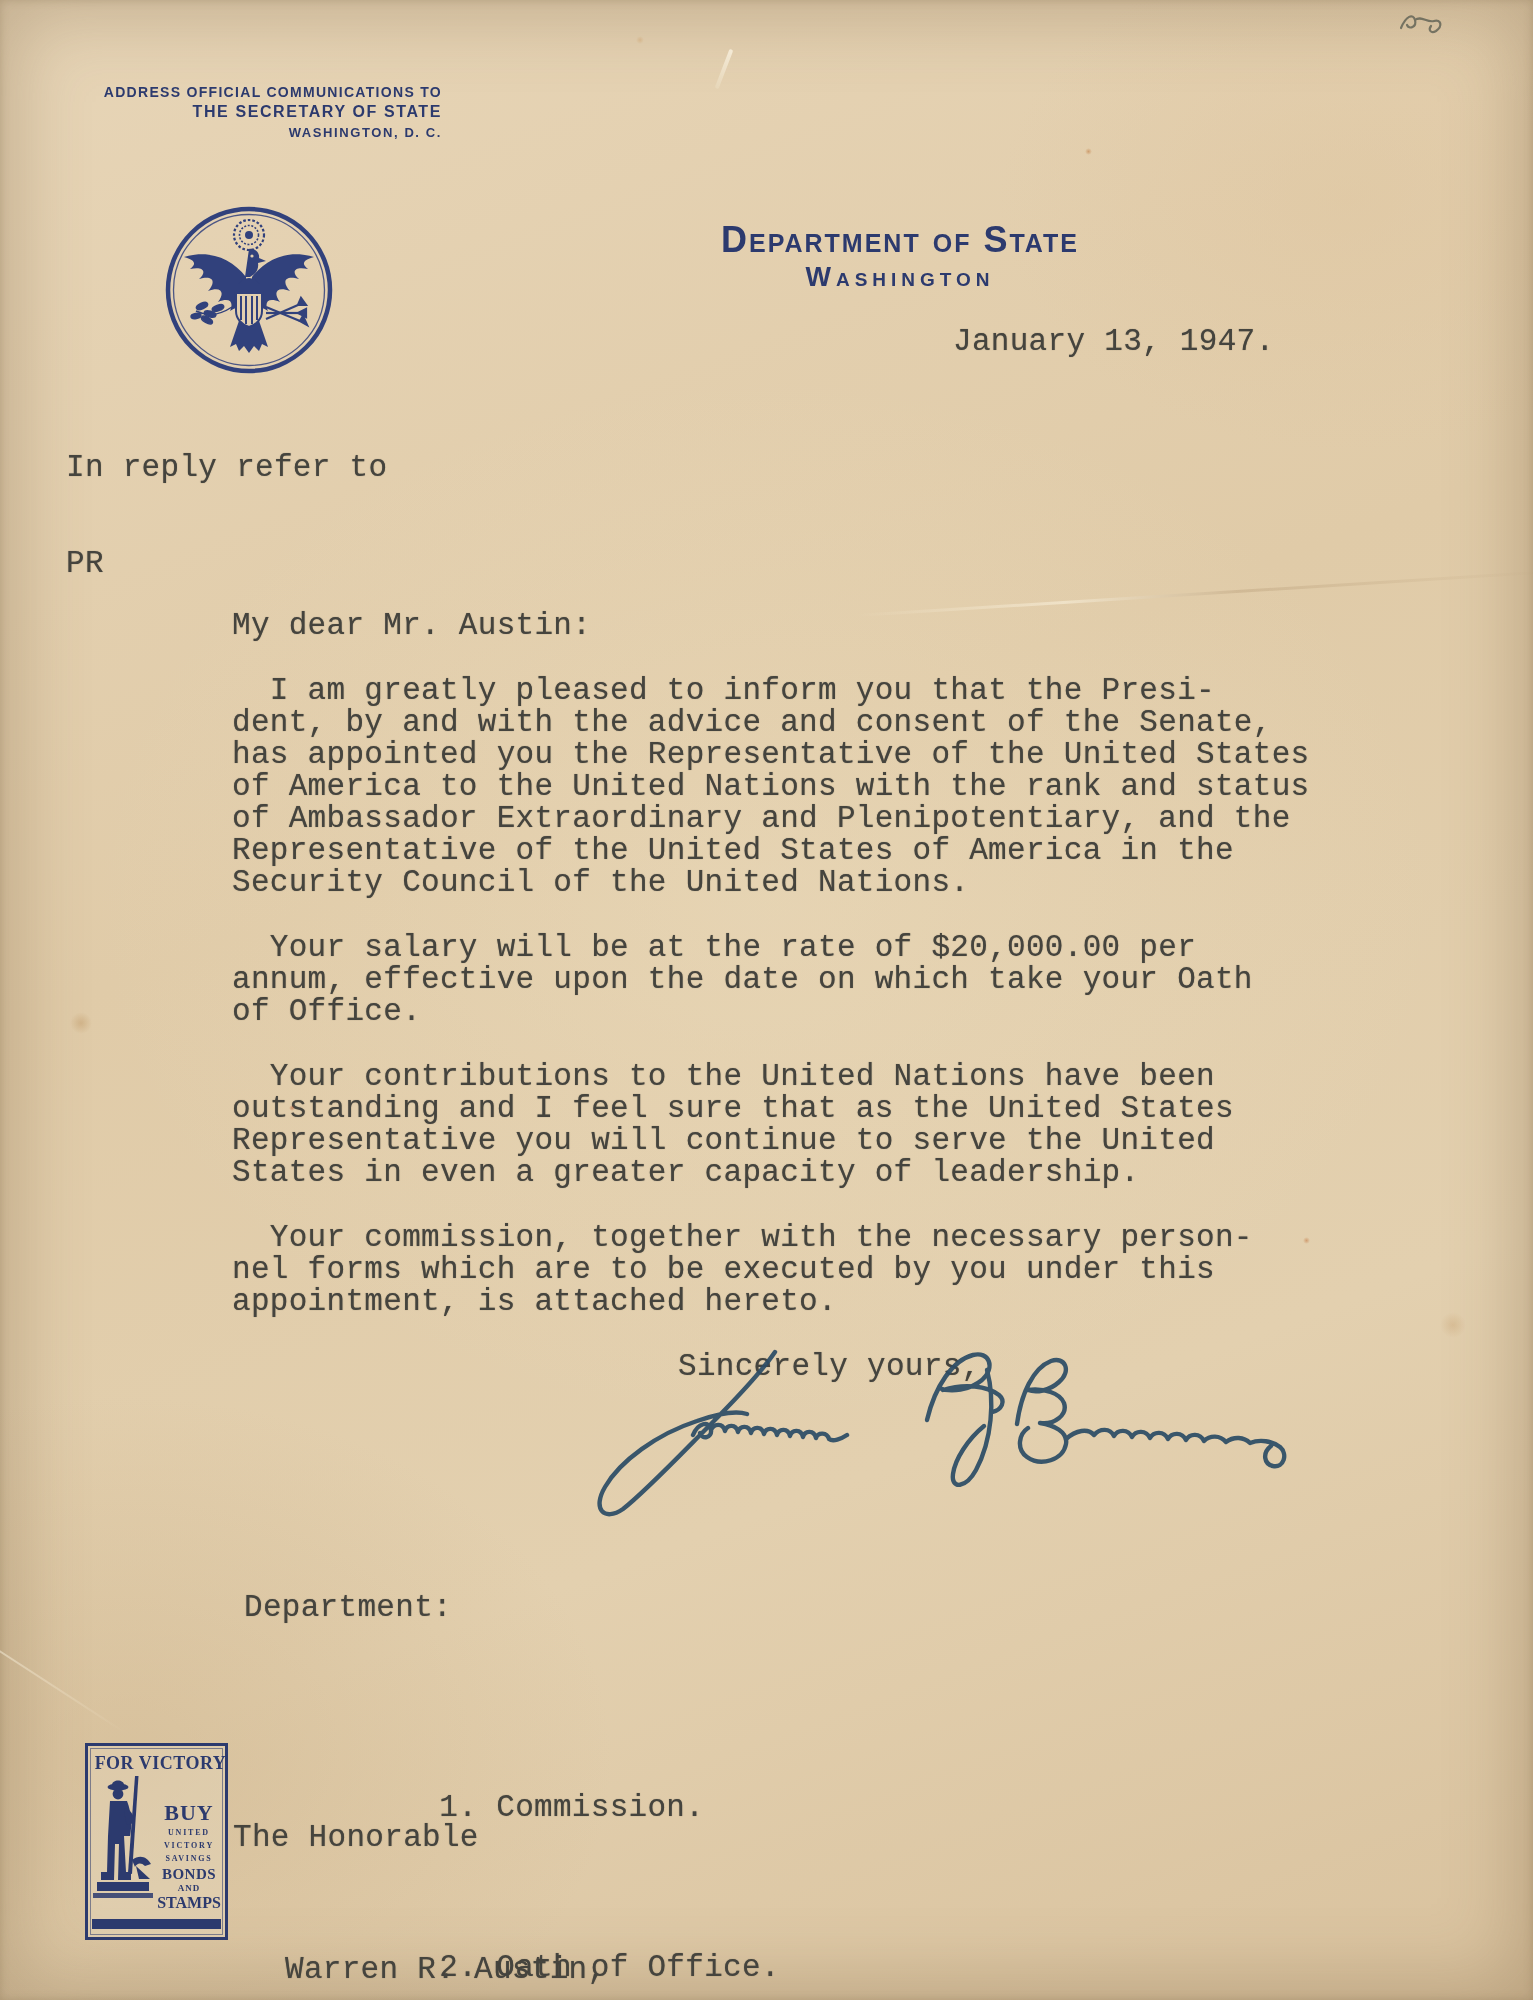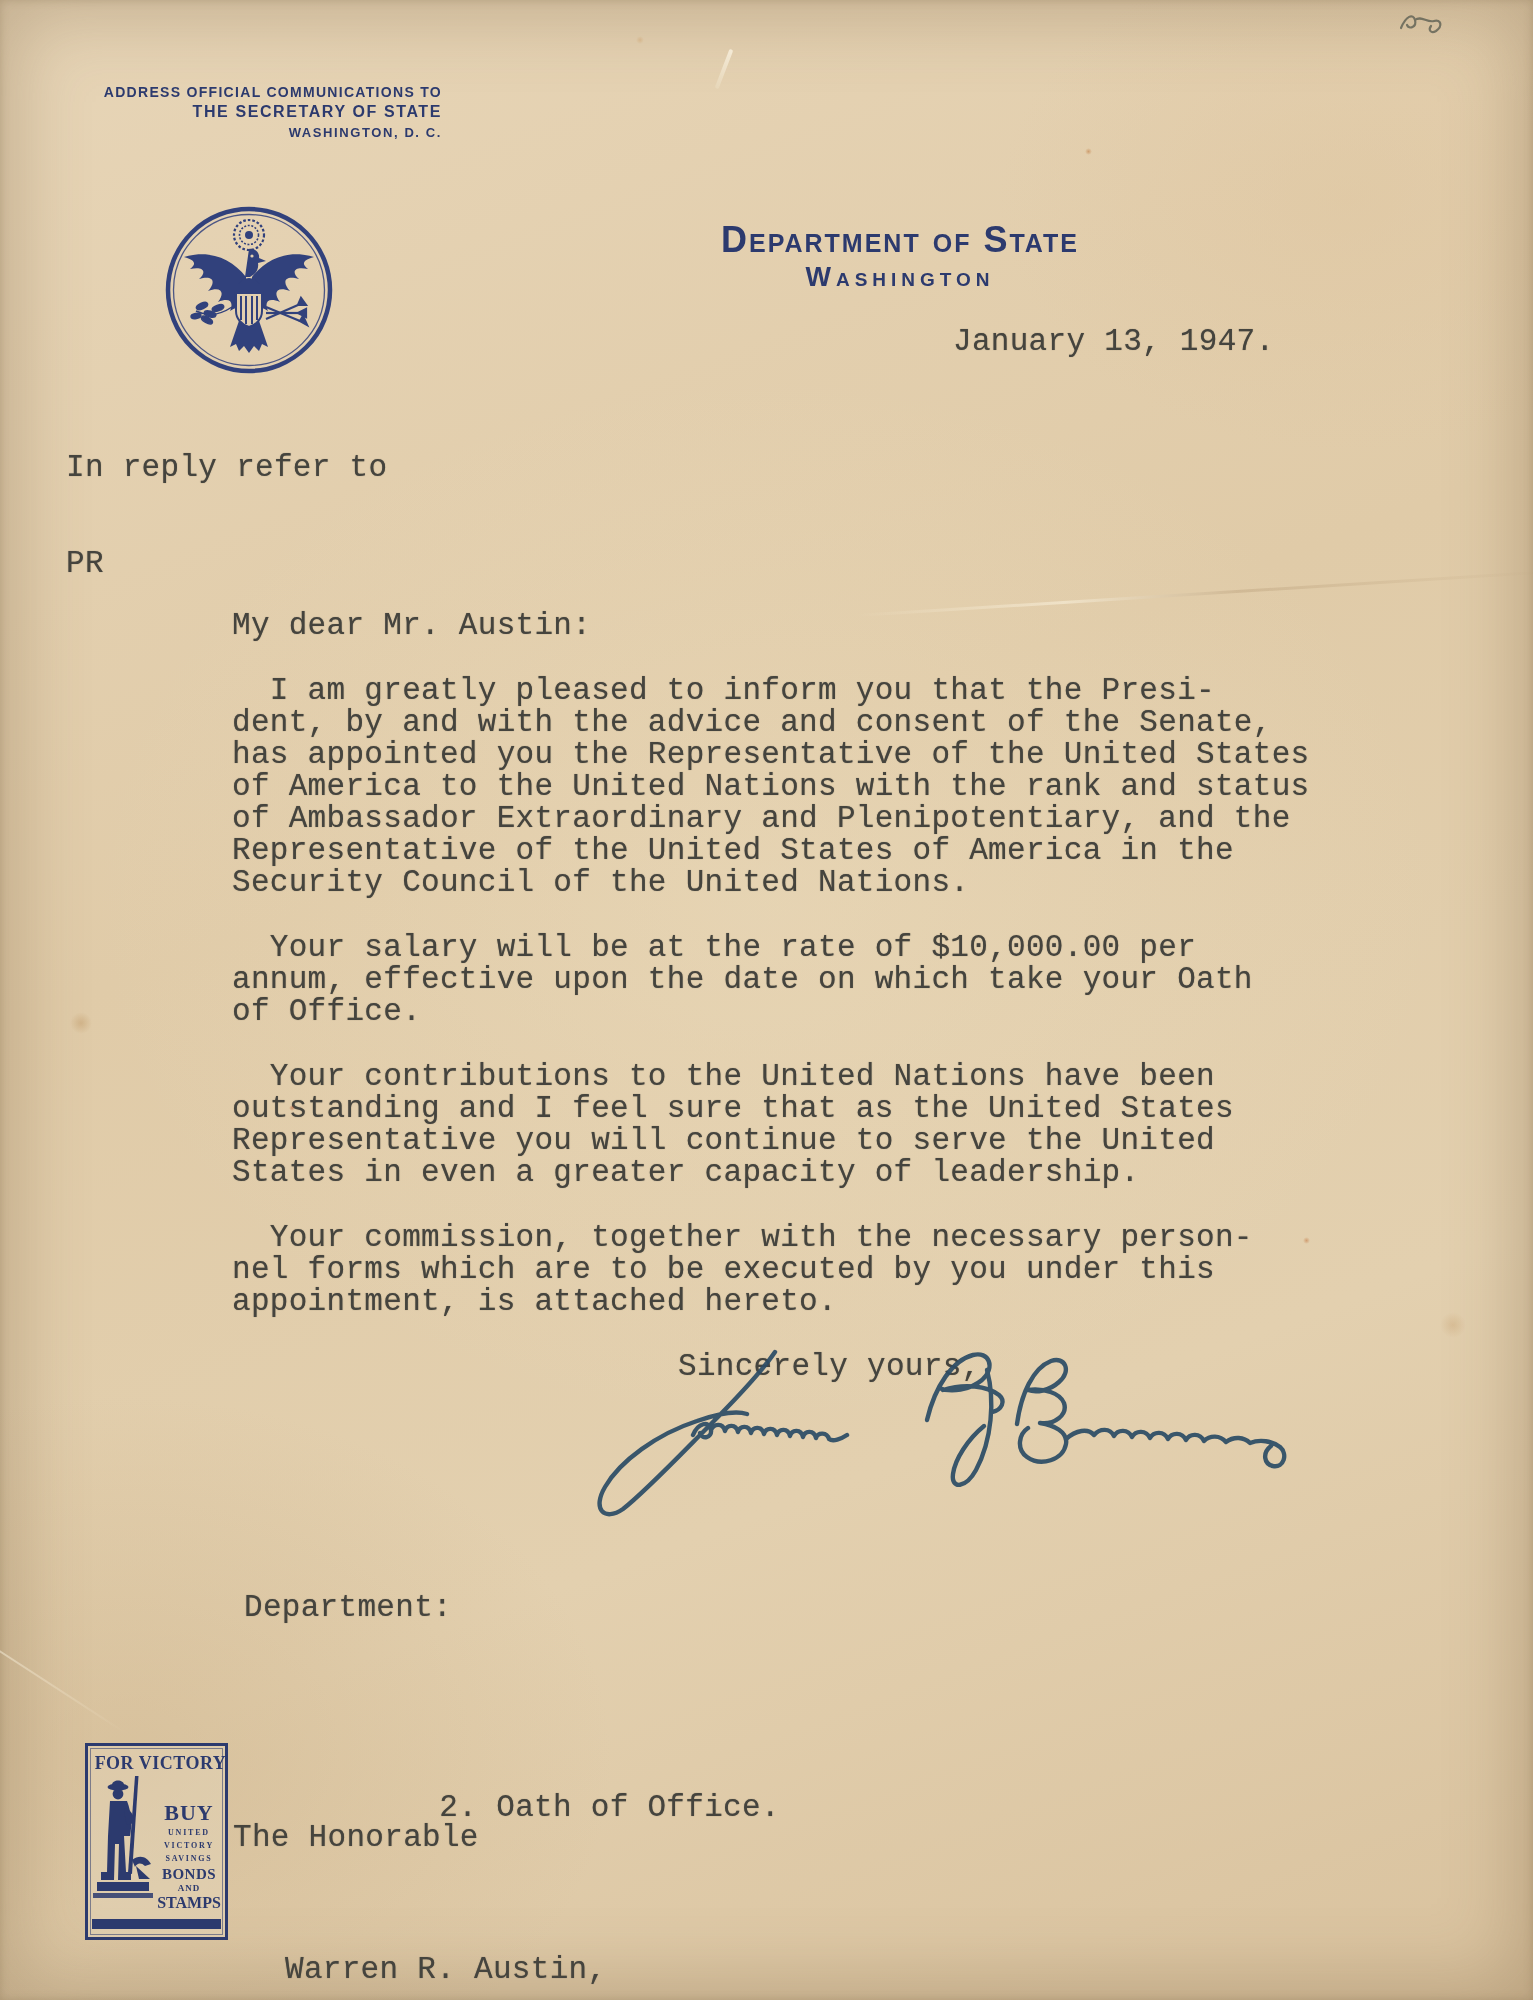--- a/index.html
+++ b/index.html
@@ -142,21 +142,21 @@
 
   <div class="body-block">
     <div class="typed">My dear Mr. Austin:</div>
     <div class="typed para">  I am greatly pleased to inform you that the Presi-
 dent, by and with the advice and consent of the Senate,
 has appointed you the Representative of the United States
 of America to the United Nations with the rank and status
 of Ambassador Extraordinary and Plenipotentiary, and the
 Representative of the United States of America in the
 Security Council of the United Nations.</div>
-    <div class="typed para">  Your salary will be at the rate of $10,000.00 per
+    <div class="typed para">  Your salary will be at the rate of $20,000.00 per
 annum, effective upon the date on which take your Oath
 of Office.</div>
     <div class="typed para">  Your contributions to the United Nations have been
 outstanding and I feel sure that as the United States
 Representative you will continue to serve the United
 States in even a greater capacity of leadership.</div>
     <div class="typed para">  Your commission, together with the necessary person-
 nel forms which are to be executed by you under this
 appointment, is attached hereto.</div>
     <div class="typed closing">Sincerely yours,</div>
@@ -169,20 +169,23 @@
       <path d="M352 82 C360 48 378 22 398 17 C414 13 421 29 407 42 C395 52 376 55 364 50 M368 52 C390 45 412 48 424 57 C431 63 427 72 417 74"></path>
       <path d="M412 32 C420 62 417 102 401 132 C391 150 376 152 378 136 C380 121 393 101 409 88"></path>
       <path d="M442 86 C446 56 458 30 476 23 C490 18 497 33 484 44 C474 53 461 55 453 52 C469 50 485 55 489 65 C493 77 479 87 465 85 C479 87 493 94 491 106 C488 122 466 129 452 119 C441 111 444 96 453 90"></path>
       <path d="M491 101 C501 92 513 90 519 97 C525 90 535 90 539 98 C543 91 553 91 557 99 C561 92 571 92 575 100 C579 93 589 93 593 101 C597 94 607 94 611 102 C615 95 625 95 629 103 C635 97 645 97 651 104 C659 98 669 99 675 105 C685 101 697 103 705 109 C713 116 709 130 698 128 C689 126 687 115 696 108"></path>
     </g>
   </svg>
 
   <div class="typed enclosures">
     <div>Department:</div>
     <div class="enc-items">
+      <div class="enc-row">
+        <span class="enc-num">1.</span><span>Commission.</span>
+      </div>
       <div class="enc-row">
         <span class="enc-num">2.</span><span>Oath of Office.</span>
       </div>
       
       
     </div>
   </div>
 
   <div class="stamp">
     <div class="stamp-title">FOR VICTORY</div>

